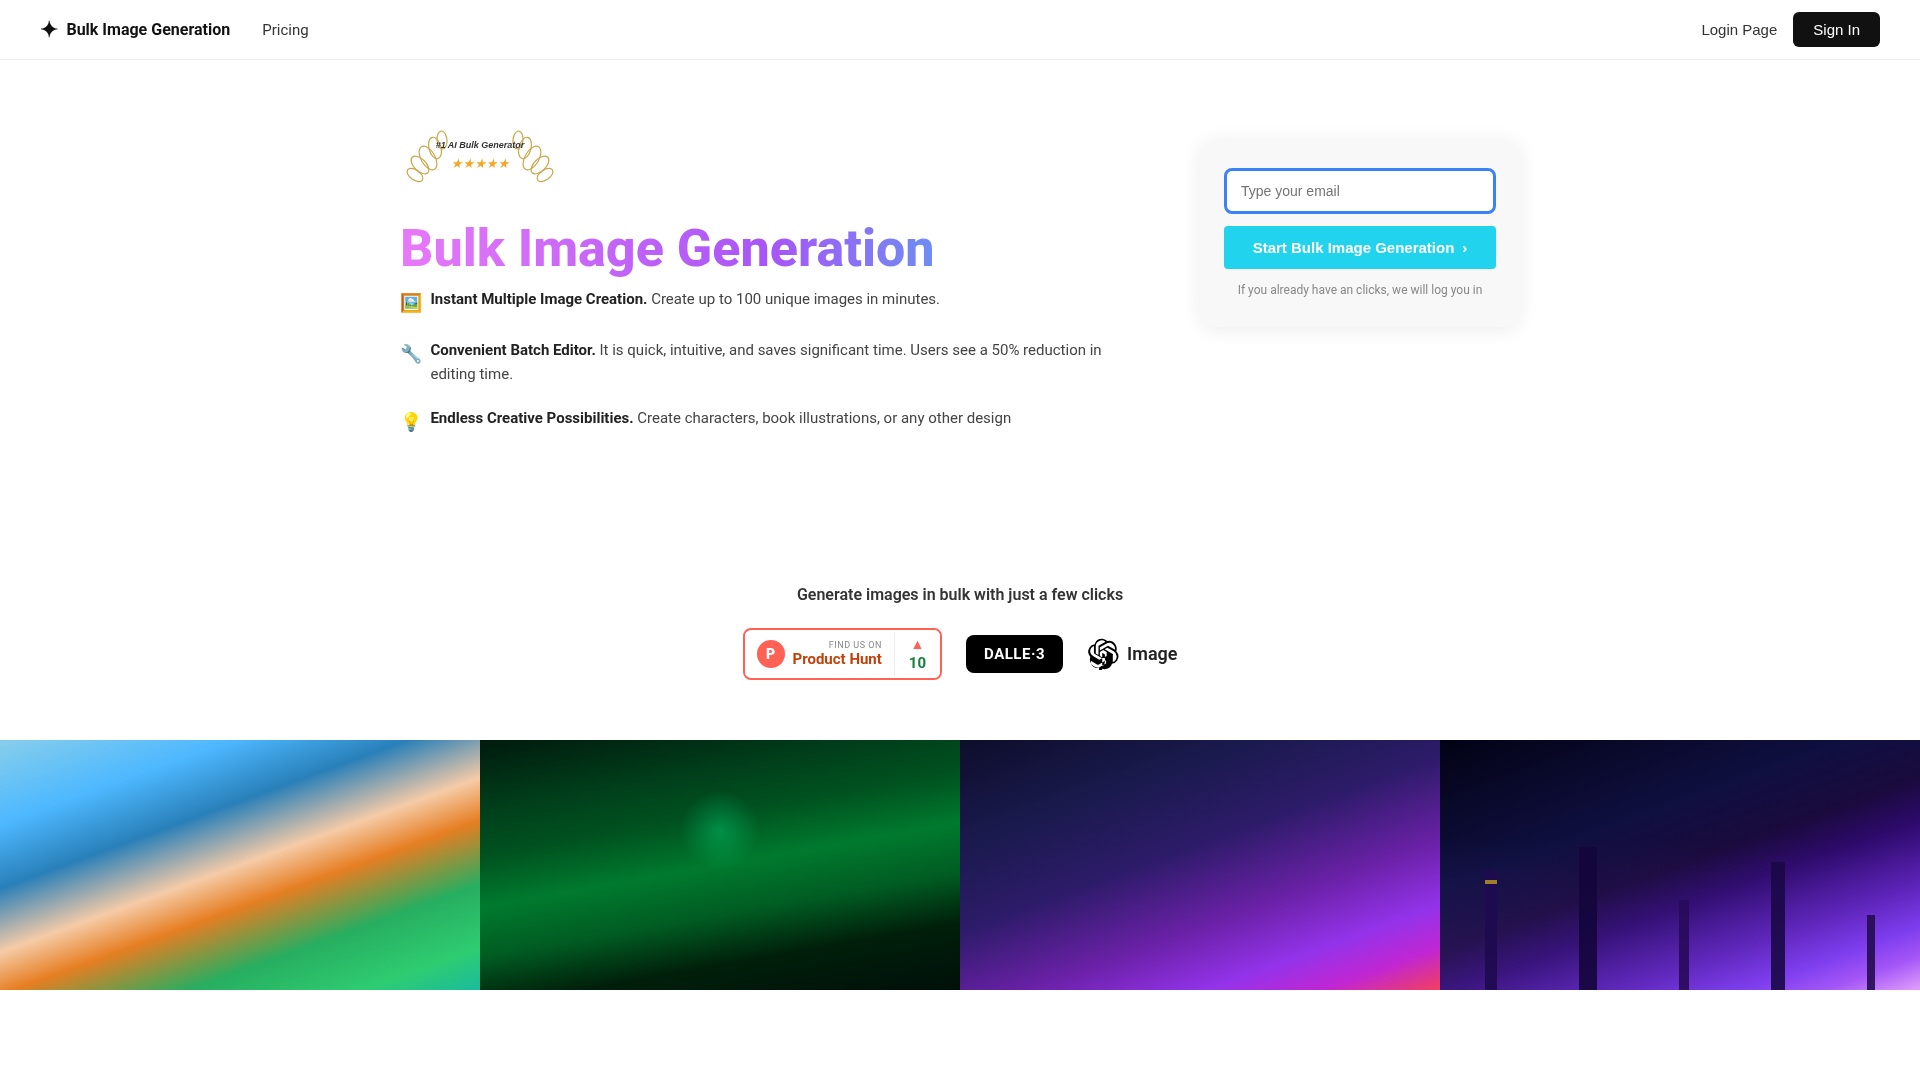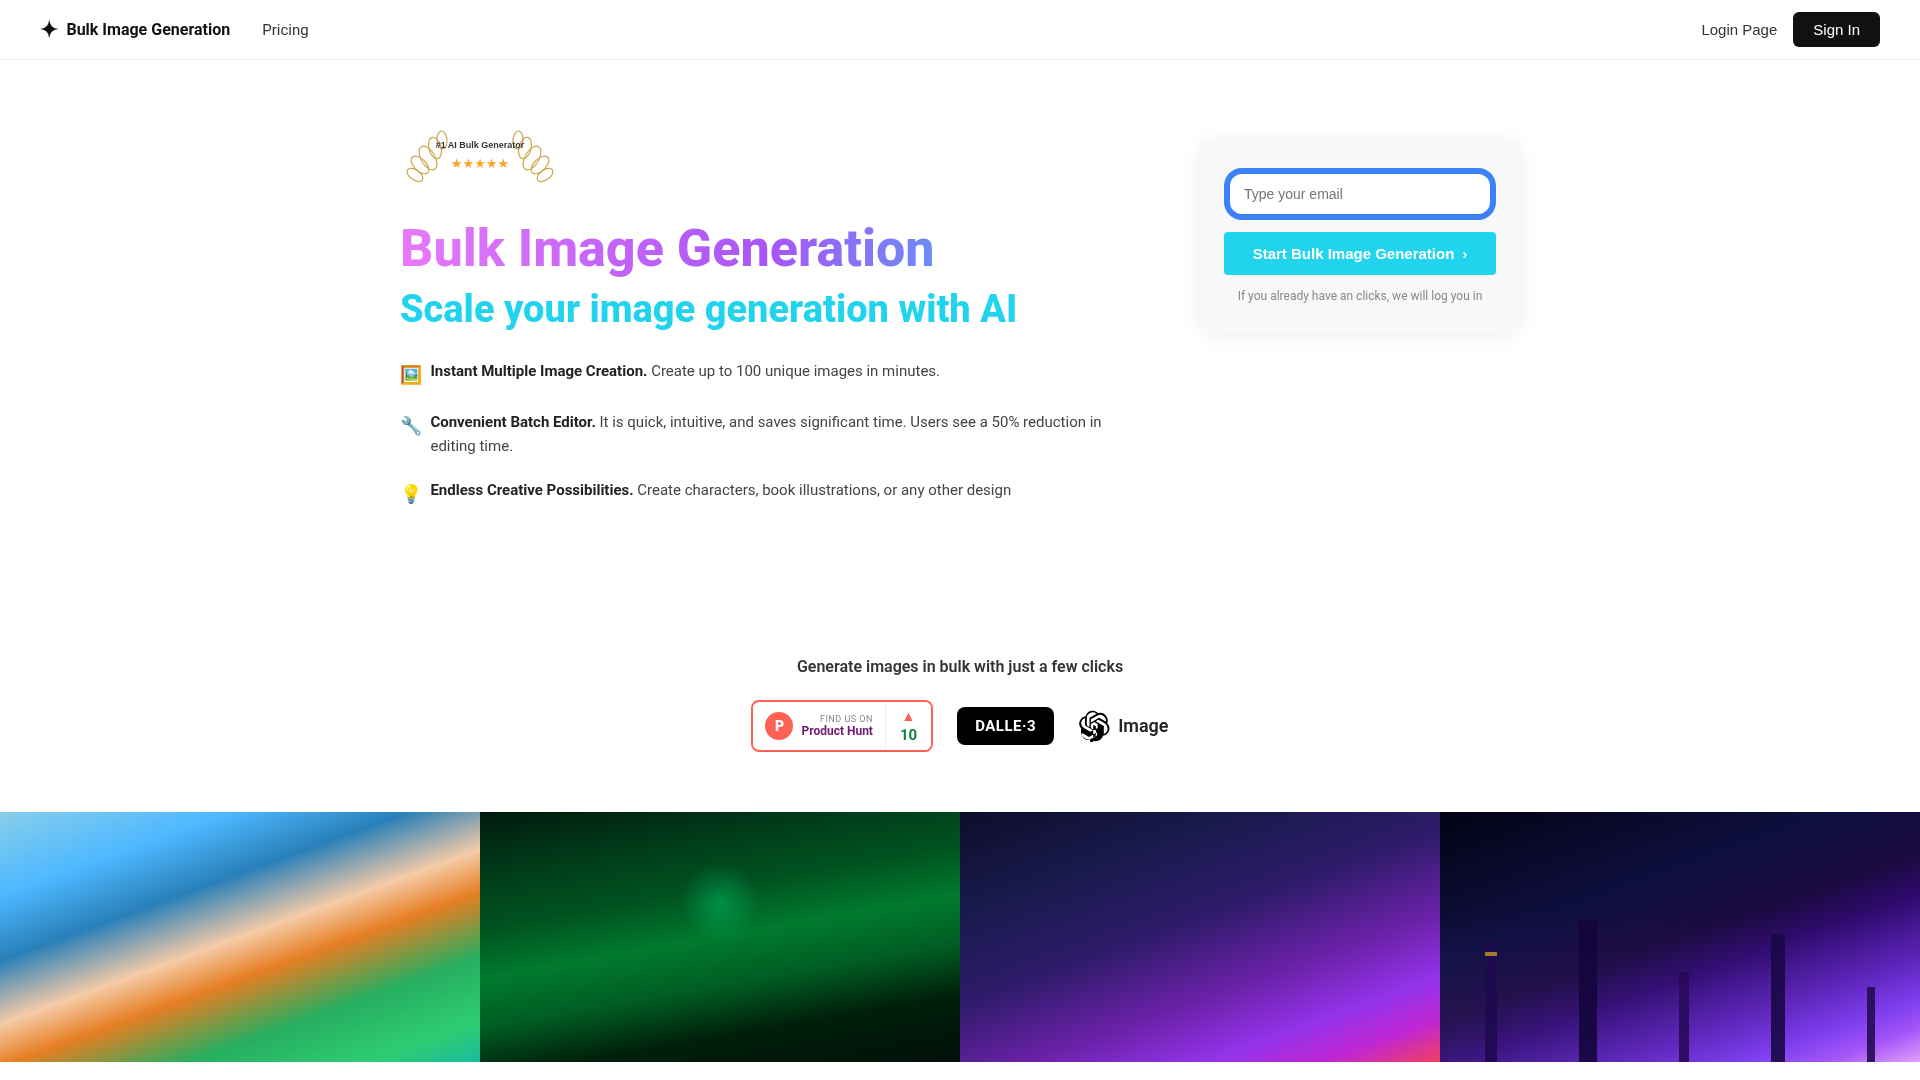--- a/index.html
+++ b/index.html
@@ -20,21 +20,21 @@
     .btn-signin { background: #111; color: #fff; border: none; border-radius: 6px; font-size: 15px; cursor: pointer; padding: 9px 20px; font-weight: 500; }
 
     
     .hero { display: flex; max-width: 1200px; margin: 0 auto; padding: 60px 40px 40px; gap: 60px; }
     .hero-left { flex: 1; }
     .hero-right { width: 320px; display: flex; align-items: flex-start; padding-top: 20px; }
 
     
     .award-badge {
       display: flex; align-items: flex-end; gap: 0;
-      width: 160px; position: relative; margin-bottom: 20px;
+      width: 160px; position: relative; margin-bottom: 20px; font-style: italic;
     }
     .award-svg { width: 160px; height: 80px; }
 
     
     .hero-title-gradient {
       font-size: 52px; font-weight: 800; line-height: 1.1; margin-bottom: 10px;
       background: linear-gradient(90deg, #e879f9, #a855f7, #22d3ee);
       -webkit-background-clip: text; -webkit-text-fill-color: transparent; background-clip: text;
     }
     .hero-subtitle { font-size: 38px; font-weight: 800; color: #111; margin-bottom: 28px; }
@@ -43,21 +43,21 @@
     .feature { display: flex; align-items: flex-start; gap: 8px; margin-bottom: 20px; font-size: 15px; line-height: 1.6; color: #444; }
     .feature-icon { font-size: 18px; flex-shrink: 0; margin-top: 2px; }
     .feature strong { color: #222; font-weight: 700; }
 
     
     .email-card {
       background: #f8f8f8; border-radius: 16px; padding: 28px 24px;
       width: 320px; box-shadow: 0 2px 20px rgba(0,0,0,0.08);
     }
     .email-input {
-      width: 100%; border: 6px solid #3b82f6; border-radius: 18px;
+      width: 100%; border: 3px solid #3b82f6; border-radius: 8px;
       padding: 12px 14px; font-size: 14px; color: #888; margin-bottom: 12px;
       background: #fff; outline: none;
     }
     .btn-cta {
       width: 100%; background: #22d3ee; color: #fff; border: none;
       border-radius: 4px; padding: 13px; font-size: 15px; font-weight: 600;
       cursor: pointer; display: flex; align-items: center; justify-content: center; gap: 8px;
     }
     .email-note { font-size: 12px; color: #888; text-align: center; margin-top: 12px; line-height: 1.5; }
 
@@ -76,21 +76,21 @@
     .ph-left {
       background: #fff; padding: 8px 12px; display: flex; align-items: center; gap: 8px;
       border-right: 1px solid #eee;
     }
     .ph-logo-circle {
       width: 28px; height: 28px; background: #ff6154; border-radius: 50%;
       display: flex; align-items: center; justify-content: center; color: #fff; font-weight: 900; font-size: 14px;
     }
     .ph-text-wrap { display: flex; flex-direction: column; }
     .ph-find-us { font-size: 9px; color: #888; letter-spacing: 0.5px; text-transform: uppercase; text-align: right; }
-    .ph-name { font-size: 12px; font-weight: 700; color: #701a75; }
+    .ph-name { font-size: 15px; font-weight: 700; color: #c2410c; }
     .ph-right {
       background: #fff; padding: 8px 14px; display: flex; flex-direction: column; align-items: center; gap: 2px;
     }
     .ph-arrow { color: #ff6154; font-size: 14px; }
     .ph-count { font-size: 15px; font-weight: 700; color: #15803d; }
 
     
     .dalle-badge {
       background: #000; color: #fff; font-weight: 700; font-size: 15px;
       padding: 10px 18px; border-radius: 8px; letter-spacing: 0.5px;
@@ -164,24 +164,20 @@
           <ellipse cx="125" cy="28" rx="6" ry="11" transform="rotate(15,125,28)"></ellipse>
           <ellipse cx="118" cy="20" rx="5" ry="9" transform="rotate(5,118,20)"></ellipse>
         </g>
 
         <text x="80" y="28" text-anchor="middle" font-size="9" font-weight="700" fill="#333" font-family="sans-serif">#1 AI Bulk Generator</text>
         <text x="80" y="48" text-anchor="middle" font-size="13" fill="#f5a623" font-family="sans-serif">★★★★★</text>
       </svg>
     </div>
 
     <div class="hero-title-gradient">Bulk Image Generation</div>
-    <div class="hero-subtitle">
-      <span>Scale your image generation with</span>
-      <span style="color:#22d3ee;">AI</span>
-    </div>
 
     <div class="feature">
       <span class="feature-icon">🖼️</span>
       <div>
         <strong>Instant Multiple Image Creation.</strong>
         <span> Create up to 100 unique images in minutes.</span>
       </div>
     </div>
     <div class="feature">
       <span class="feature-icon">🔧</span>

